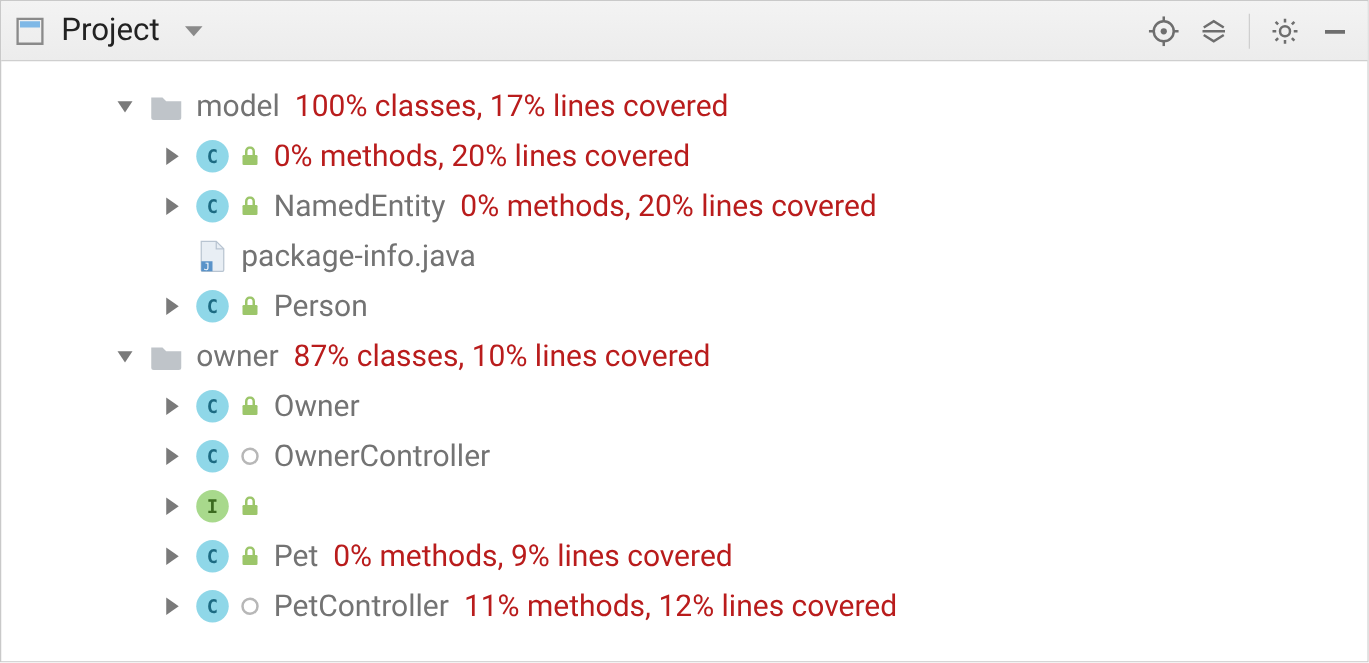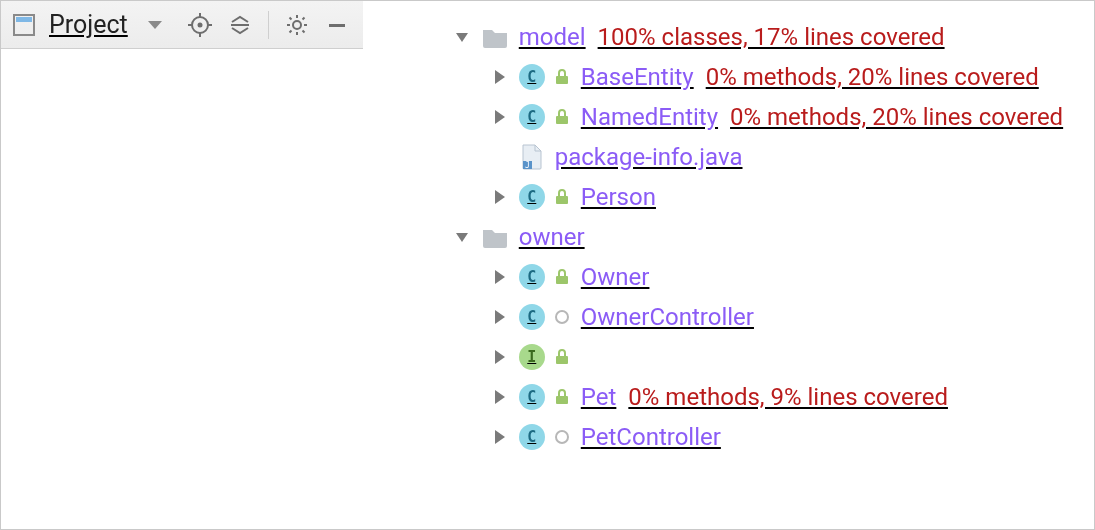--- a/index.html
+++ b/index.html
@@ -7,21 +7,21 @@
     margin: 0; padding: 0;
     width: 1095px; height: 530px;
     font-family: -apple-system, "Segoe UI", Roboto, "Helvetica Neue", Arial, sans-serif;
     font-size: 24px;
     background: #fff;
     overflow: hidden;
   }
   .panel {
     width: 1095px; height: 530px;
     border: 1px solid #c9c9c9;
-    display: flex; flex-direction: row; text-decoration: underline;
+    display: flex; flex-direction: column;
   }
   .titlebar {
     height: 48px;
     background: linear-gradient(#f3f3f3,#ececec);
     border-bottom: 1px solid #cfcfcf;
     display: flex; align-items: center;
     padding: 0 10px 0 10px;
     gap: 8px;
   }
   .titlebar .spacer { flex: 1; }
@@ -80,21 +80,21 @@
     display: flex; align-items: center; justify-content: center;
     margin-right: 10px;
   }
   .dot-open {
     width: 14px; height: 14px;
     border: 2px solid #b7b7b7;
     border-radius: 50%;
     margin: 0 12px 0 2px;
   }
   .label {
-    color: #8b5cf6;
+    color: #737373;
     margin-right: 12px;
   }
   .cov {
     color: #b91c1c;
   }
   .jfile-svg { width: 22px; height: 26px; }
 </style>
 </head>
 <body>
 
@@ -167,21 +167,20 @@
             <path d="M2 1 L12 8 L2 15 Z" fill="#7a7a7a"></path>
           </svg>
         </span>
       <span class="circle c">C</span>
       <span class="lock">
           <svg width="14" height="16" viewBox="0 0 14 16">
             <rect x="1" y="7" width="12" height="8" rx="1" fill="#9cc66a"></rect>
             <path d="M4 7V4a3 3 0 0 1 6 0v3" fill="none" stroke="#9cc66a" stroke-width="2"></path>
           </svg>
         </span>
-      <span class="label">BaseEntity</span>
       <span class="cov">0% methods, 20% lines covered</span>
     </div>
 
     <div class="row" style="padding-left:128px;">
       <span class="chev">
           <svg width="14" height="16" viewBox="0 0 14 16">
             <path d="M2 1 L12 8 L2 15 Z" fill="#7a7a7a"></path>
           </svg>
         </span>
       <span class="circle c">C</span>
@@ -229,20 +228,21 @@
         <svg width="16" height="16" viewBox="0 0 16 16">
             <path d="M2 4 L14 4 L8 13 Z" fill="#7a7a7a"></path>
           </svg>
       </span>
       <span class="ficon">
         <svg class="folder-svg" viewBox="0 0 26 22">
             <path d="M1 4h9l3 3h12v13a2 2 0 0 1-2 2H3a2 2 0 0 1-2-2Z"></path>
           </svg>
       </span>
       <span class="label">owner</span>
+      <span class="cov">87% classes, 10% lines covered</span>
     </div>
 
     <div class="row" style="padding-left:128px;">
       <span class="chev">
           <svg width="14" height="16" viewBox="0 0 14 16">
             <path d="M2 1 L12 8 L2 15 Z" fill="#7a7a7a"></path>
           </svg>
         </span>
       <span class="circle c">C</span>
       <span class="lock">
@@ -299,16 +299,17 @@
 
     <div class="row" style="padding-left:128px;">
       <span class="chev">
           <svg width="14" height="16" viewBox="0 0 14 16">
             <path d="M2 1 L12 8 L2 15 Z" fill="#7a7a7a"></path>
           </svg>
         </span>
       <span class="circle c">C</span>
       <span class="dot-open"></span>
       <span class="label">PetController</span>
+      <span class="cov">11% methods, 12% lines covered</span>
     </div>
 
   </div>
 </div>
 
 </body></html>

